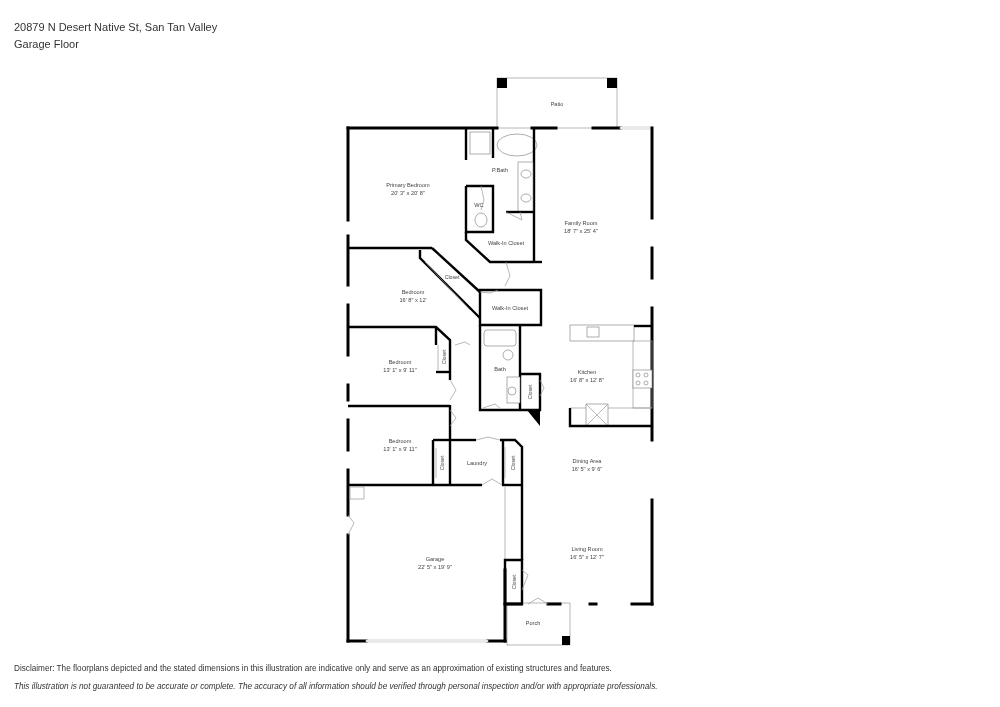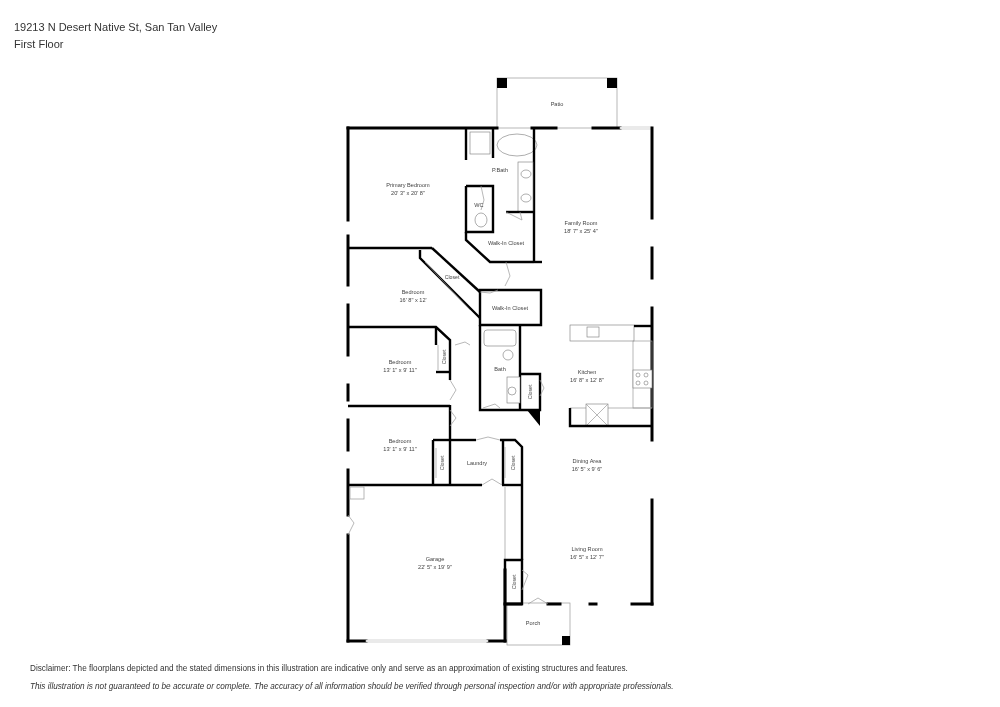--- a/index.html
+++ b/index.html
@@ -1,36 +1,36 @@
 <!DOCTYPE html>
 <html><head>
 <meta charset="utf-8">
 <style>
   html, body { margin:0; padding:0; background:#ffffff; }
   body { width:1000px; height:707px; position:relative; overflow:hidden; font-family:"Liberation Sans", sans-serif; color:#333; }
   .hdr { position:absolute; left:14px; font-size:11px; color:#333; }
   .hdr.t1 { top:21px; }
   .hdr.t2 { top:38px; }
-  .disc { position:absolute; left:30px; font-size:8.2px; color:#333; white-space:nowrap;text-align:center; }
+  .disc { position:absolute; left:14px; font-size:8.2px; color:#333; white-space:nowrap;text-align:center; }
   .disc.d1 { top:664px; }
   .disc.d2 { top:682px;font-style:italic; }
   svg { position:absolute; left:0; top:0; }
   .rl { font-family:"Liberation Sans", sans-serif; font-size:5.6px; fill:#444; text-anchor:middle; }
   .rlv { font-family:"Liberation Sans", sans-serif; font-size:5.2px; fill:#444; text-anchor:middle; }
   .w { stroke:#000; stroke-width:3; fill:none; stroke-linecap:square; }
   .wt { stroke:#000; stroke-width:2.4; fill:none; }
   .thin { stroke:#999; stroke-width:0.7; fill:none; }
   .fx { stroke:#777; stroke-width:0.6; fill:#fff; }
   .win { stroke:#bbb; stroke-width:0.6; fill:#fff; }
 </style>
 </head>
 <body>
 
-<div class="hdr t1">19213 N Desert Native St, San Tan Valley</div>
-<div class="hdr t2">First Floor</div>
+<div class="hdr t1">20879 N Desert Native St, San Tan Valley</div>
+<div class="hdr t2">Garage Floor</div>
 
 <svg width="1000" height="707" viewBox="0 0 1000 707">
 
   <g>
     <rect x="497" y="78" width="120" height="50" class="thin"></rect>
     <rect x="497" y="78" width="10" height="10" fill="#000"></rect>
     <rect x="607" y="78" width="10" height="10" fill="#000"></rect>
   </g>
 
   <g>

